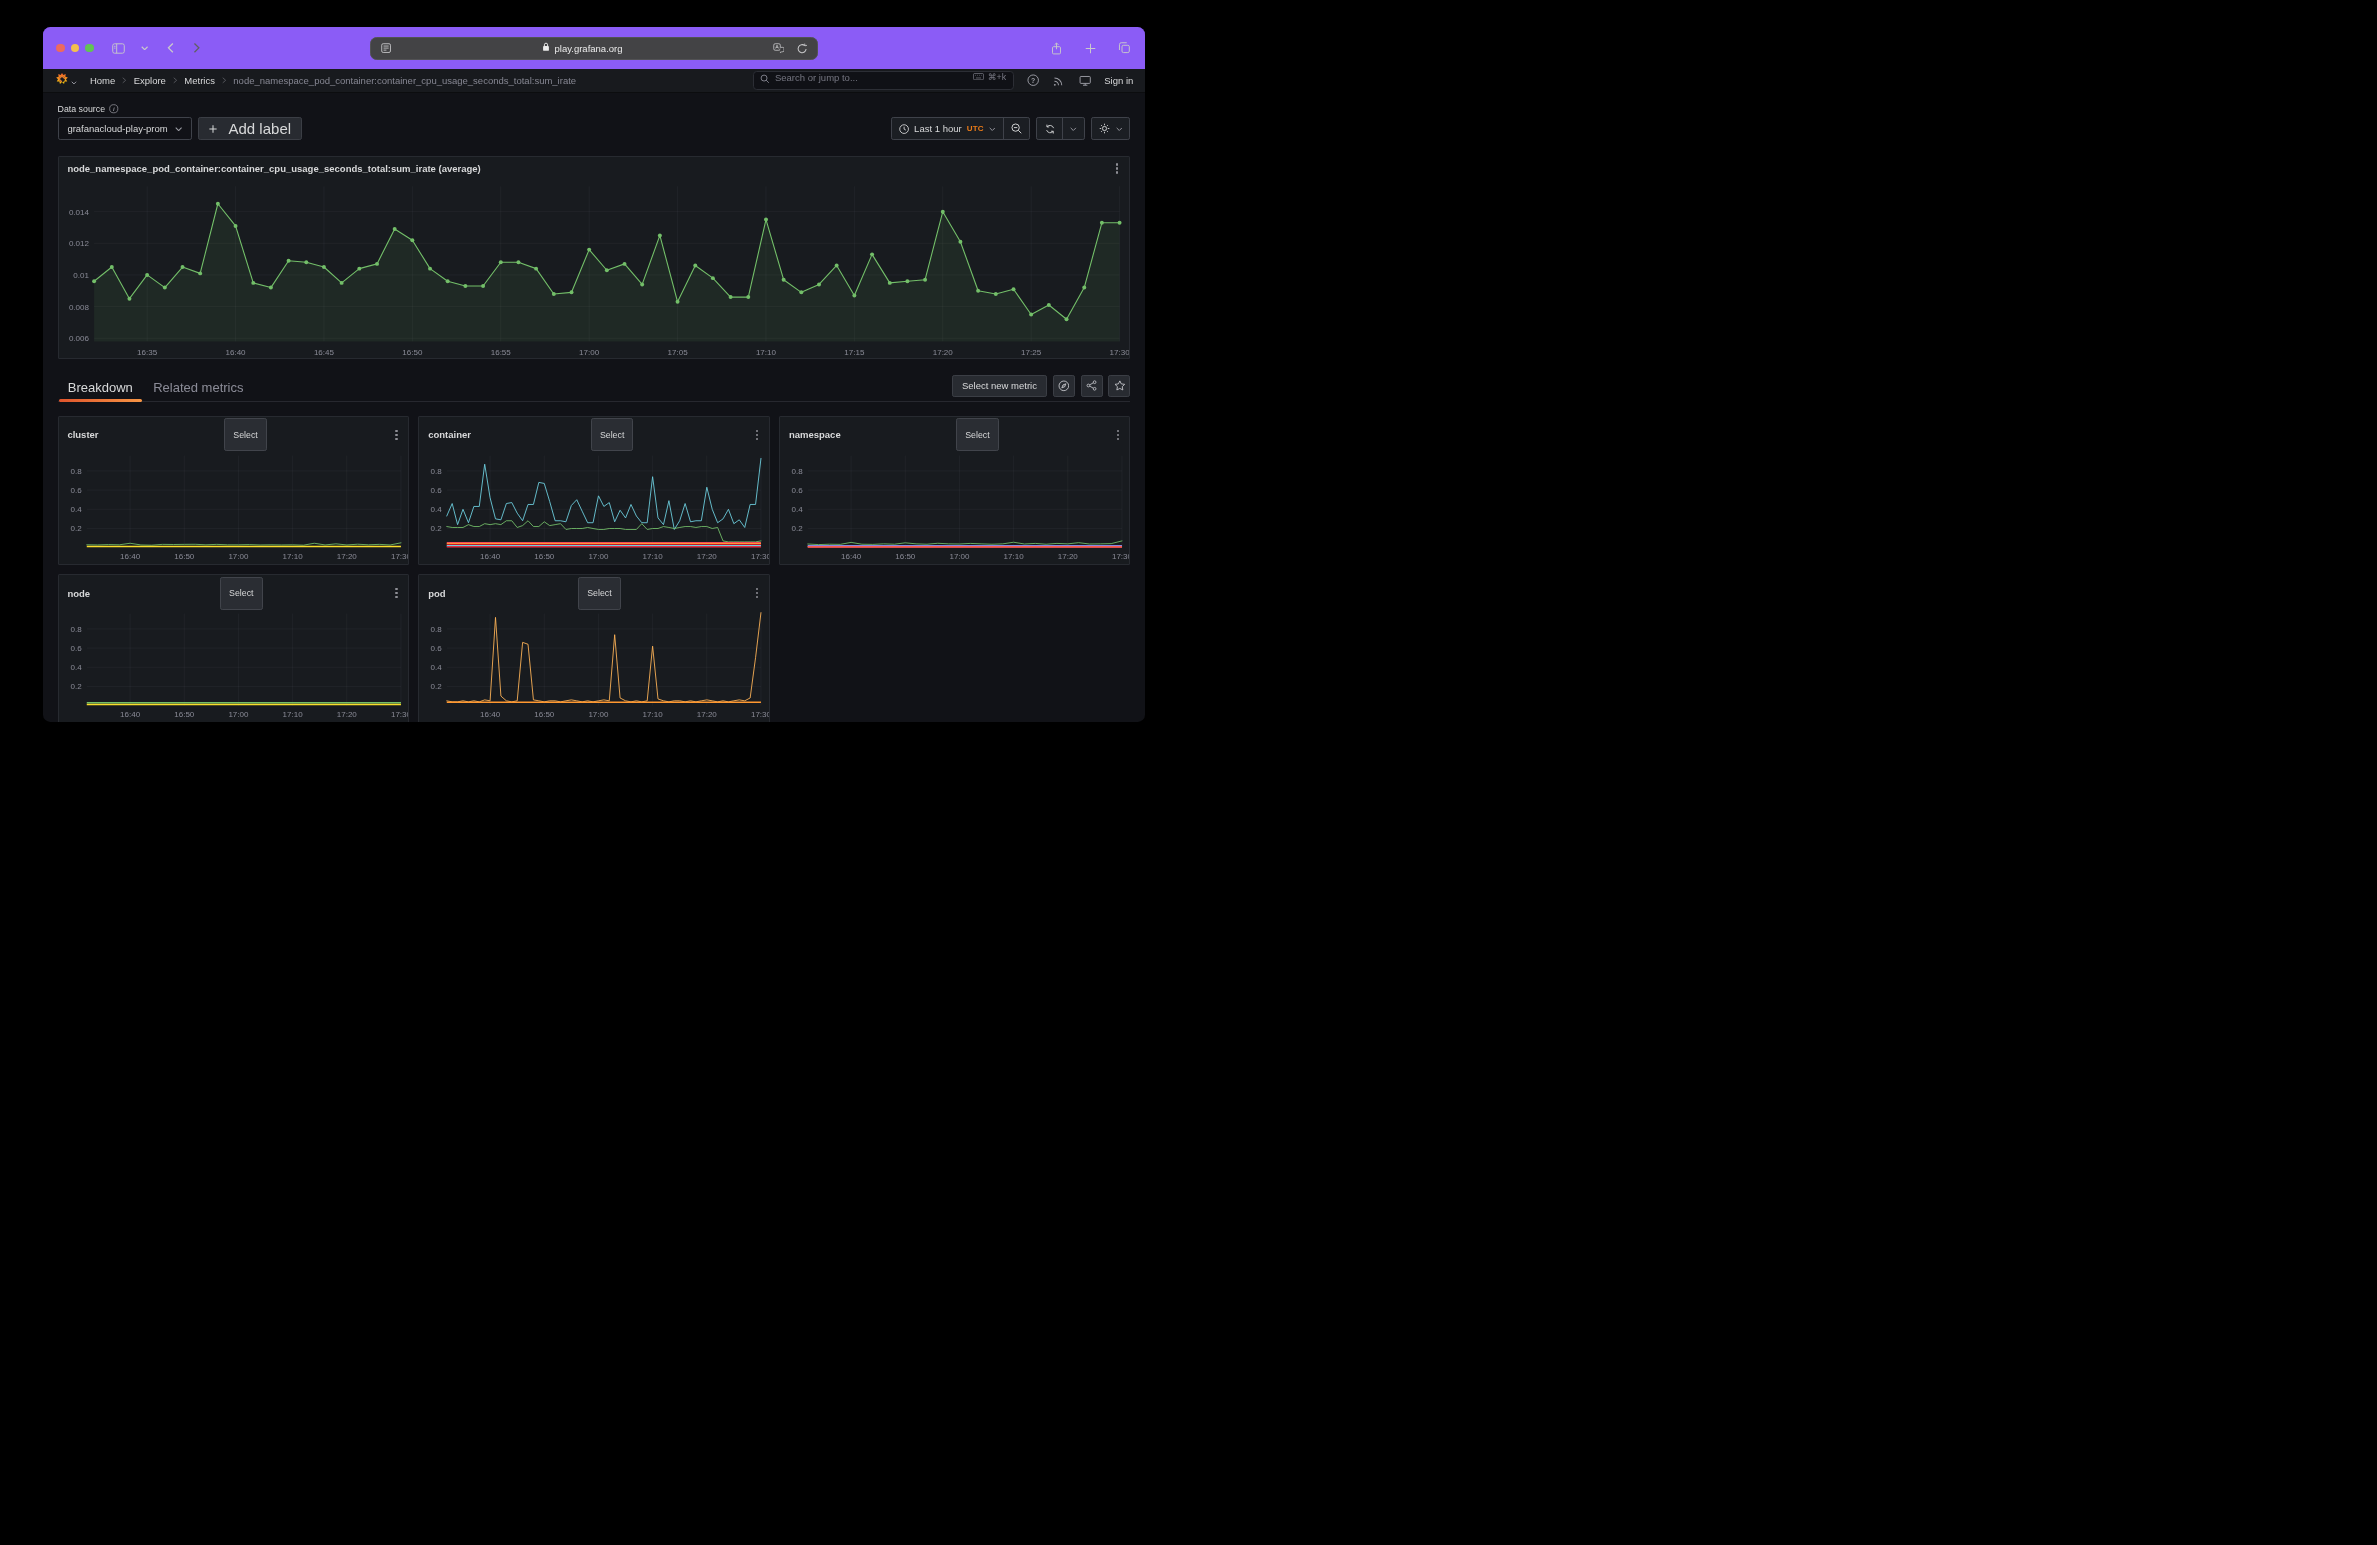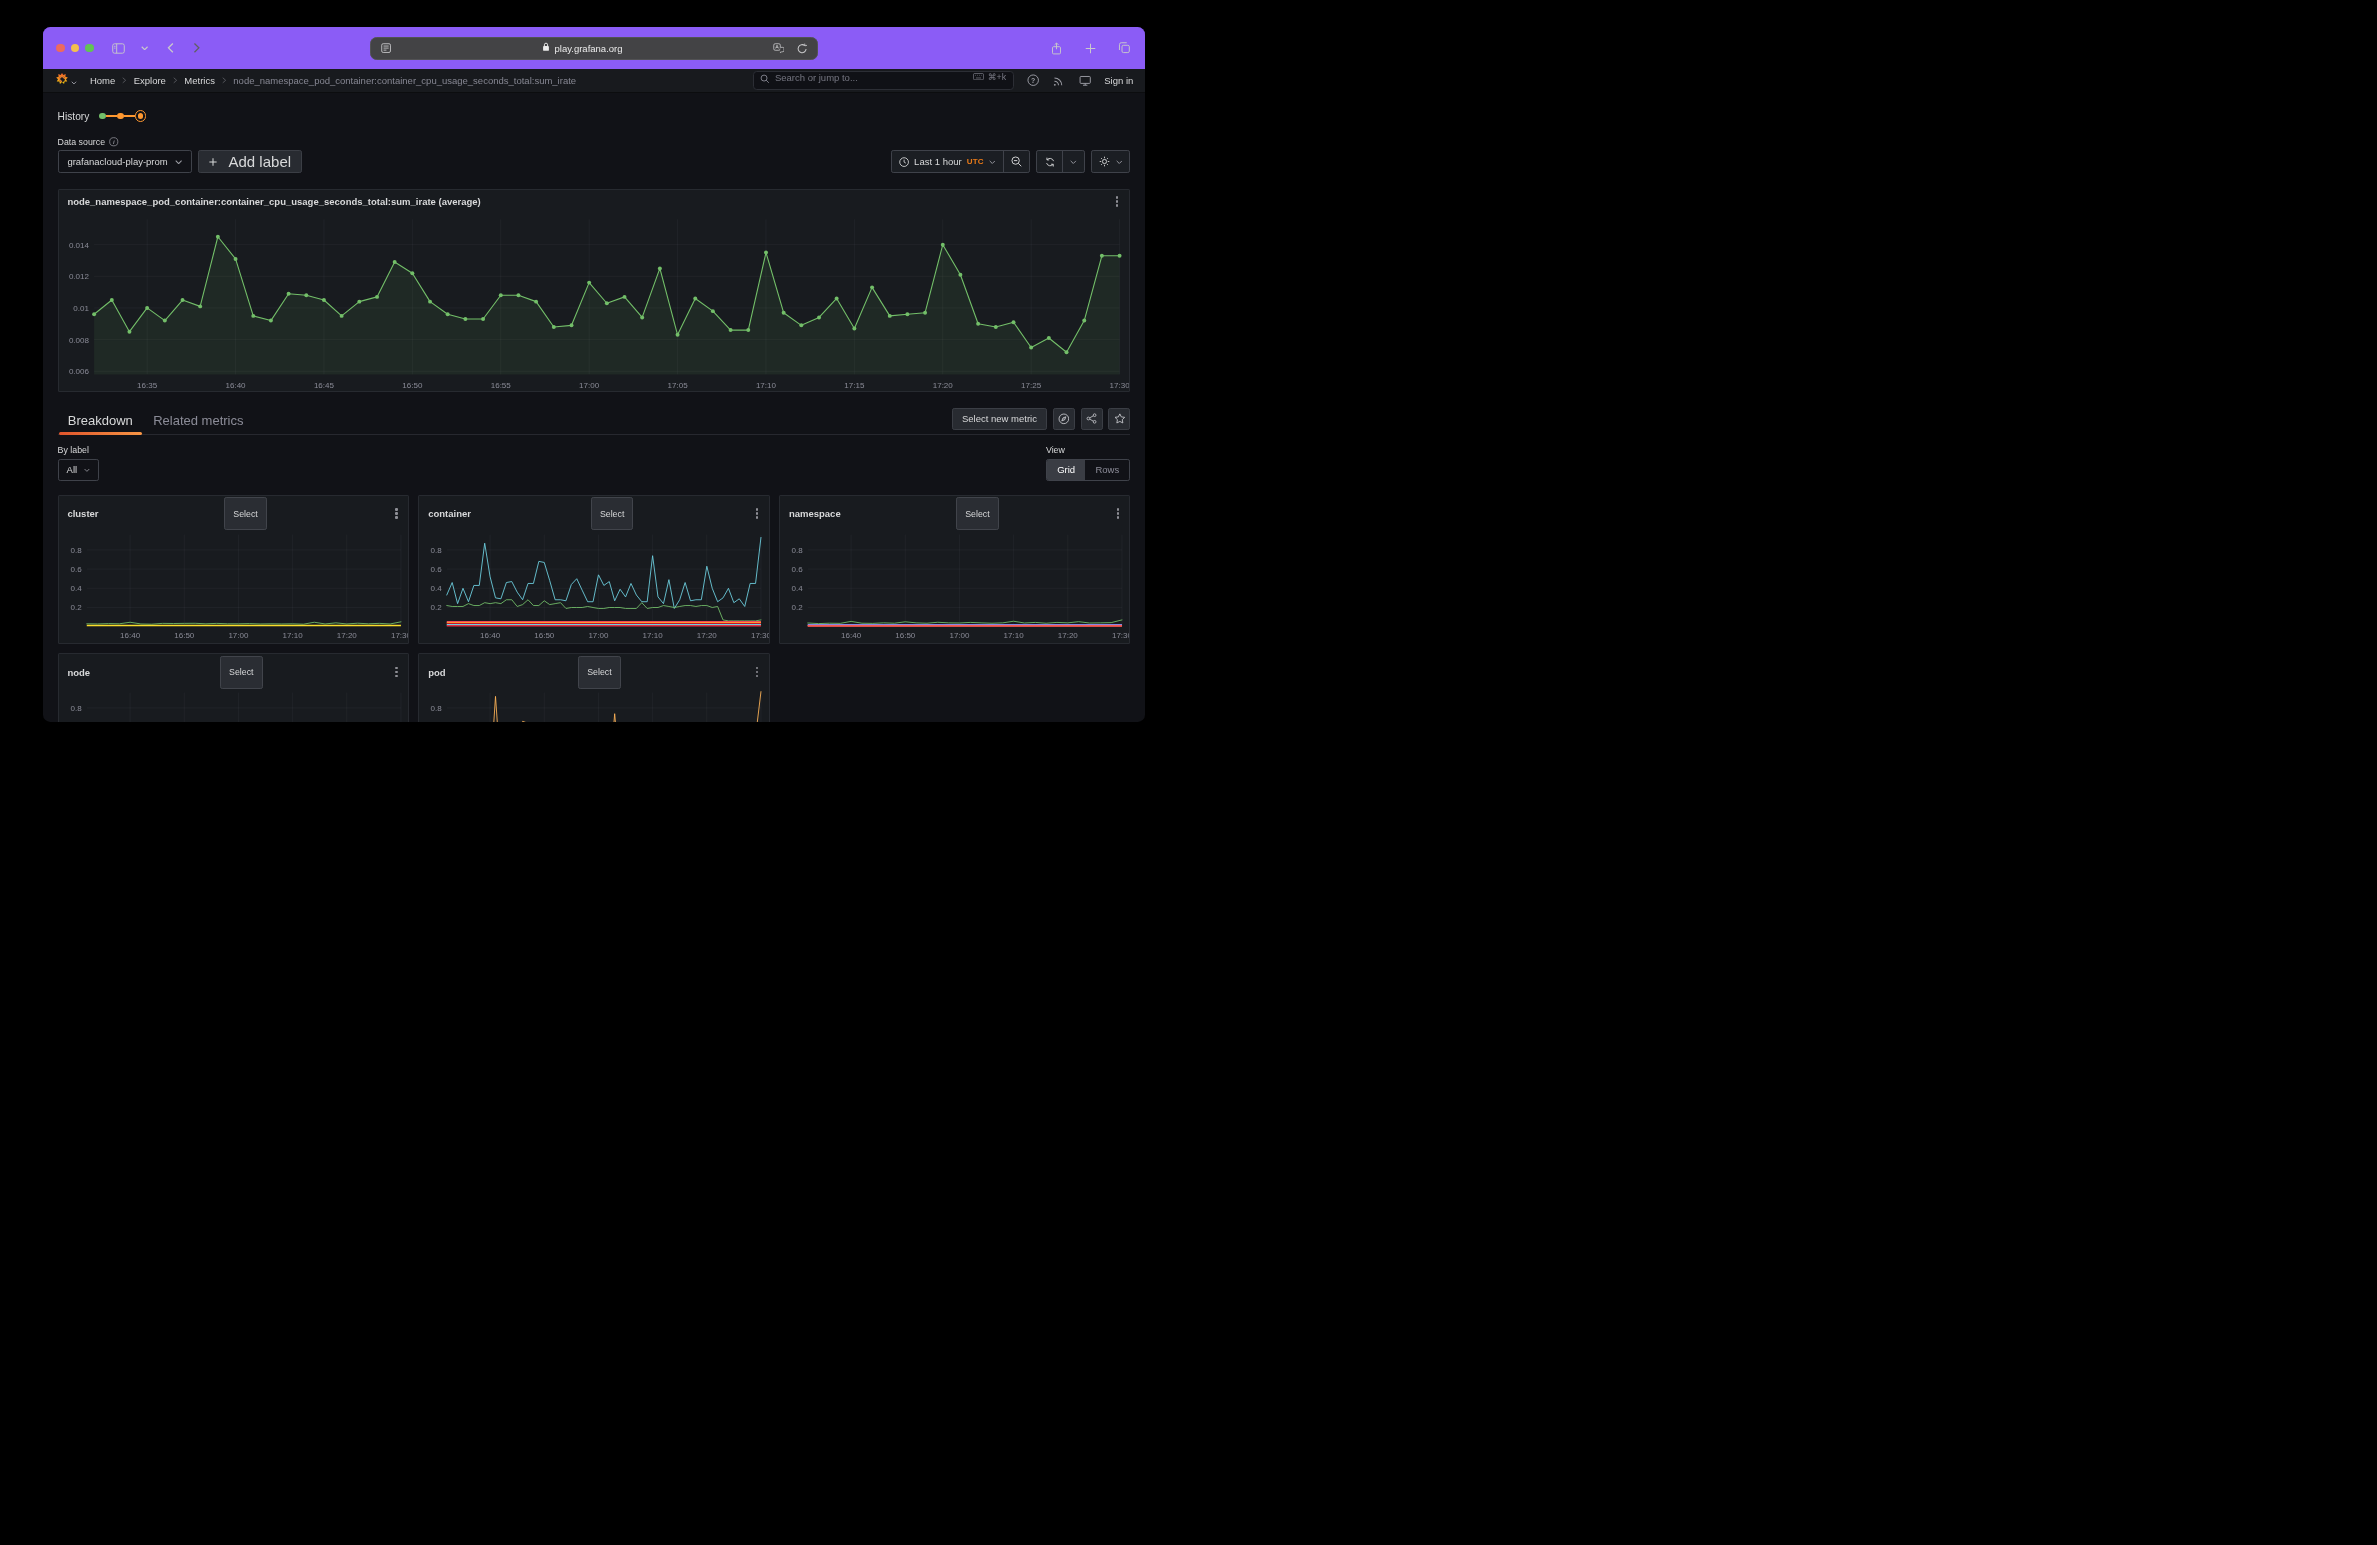--- a/index.html
+++ b/index.html
@@ -288,32 +288,20 @@
             <line x1="8.5" y1="11.5" x2="8.5" y2="14"></line>
               <line x1="5.5" y1="14" x2="11.5" y2="14"></line>
           </svg>
         </span>
         <span class="signin">Sign in</span>
       </div>
     </header>
 
     <main class="content">
 
-      <div class="history-row">
-        <span class="history-label">History</span>
-        <span class="trail">
-          <span class="dot green"></span>
-          <span class="trail-line"></span>
-          <span class="dot orange"></span>
-          <span class="trail-line"></span>
-          <span class="dot-ring">
-              <span class="inner"></span>
-            </span>
-        </span>
-      </div>
 
       <div class="ds-label-row">
         <span class="small-label">Data source</span>
         <span>
           <svg width="9.5" height="9.5" viewBox="0 0 13 13" fill="none">
             <circle cx="6.5" cy="6.5" r="5.6" stroke="#8e8f96" stroke-width="1.1"></circle>
             <text x="6.5" y="9.4" text-anchor="middle" fill="#8e8f96" font-size="8" font-style="italic" font-weight="bold">i</text>
           </svg>
         </span>
       </div>
@@ -512,38 +500,20 @@
             </svg>
           </span>
           <span class="iconbtn-sq">
             <svg width="11.7" height="11" viewBox="0 0 16 15" fill="none" stroke="#c7c8cd" stroke-width="1.2">
               <path d="M8 1.2l2 4.1 4.6.6-3.3 3.2.8 4.5L8 11.5l-4.1 2.1.8-4.5L1.4 5.9 6 5.3z" stroke-linejoin="round"></path>
             </svg>
           </span>
         </div>
       </div>
 
-      <div class="filters-row">
-        <div class="filter-col">
-          <span class="small-label">By label</span>
-          <div class="mini-select">
-            <span>All</span>
-            <svg width="6.6" height="4.4" viewBox="0 0 10 6" fill="none" stroke="#9d9ea6" stroke-width="1.4">
-              <polyline points="1,1 5,5 9,1"></polyline>
-            </svg>
-          </div>
-        </div>
-        <div class="filter-col right">
-          <span class="small-label">View</span>
-          <div class="toggle">
-            <span class="opt sel">Grid</span>
-            <span class="opt">Rows</span>
-          </div>
-        </div>
-      </div>
 
       <div class="panel-grid">
         <section class="panel">
           <div class="panel-header">
             <span class="panel-title">cluster</span>
             <span class="btn-select">Select</span>
             <span class="kebab">
                 <i></i>
                 <i></i>
                 <i></i>

